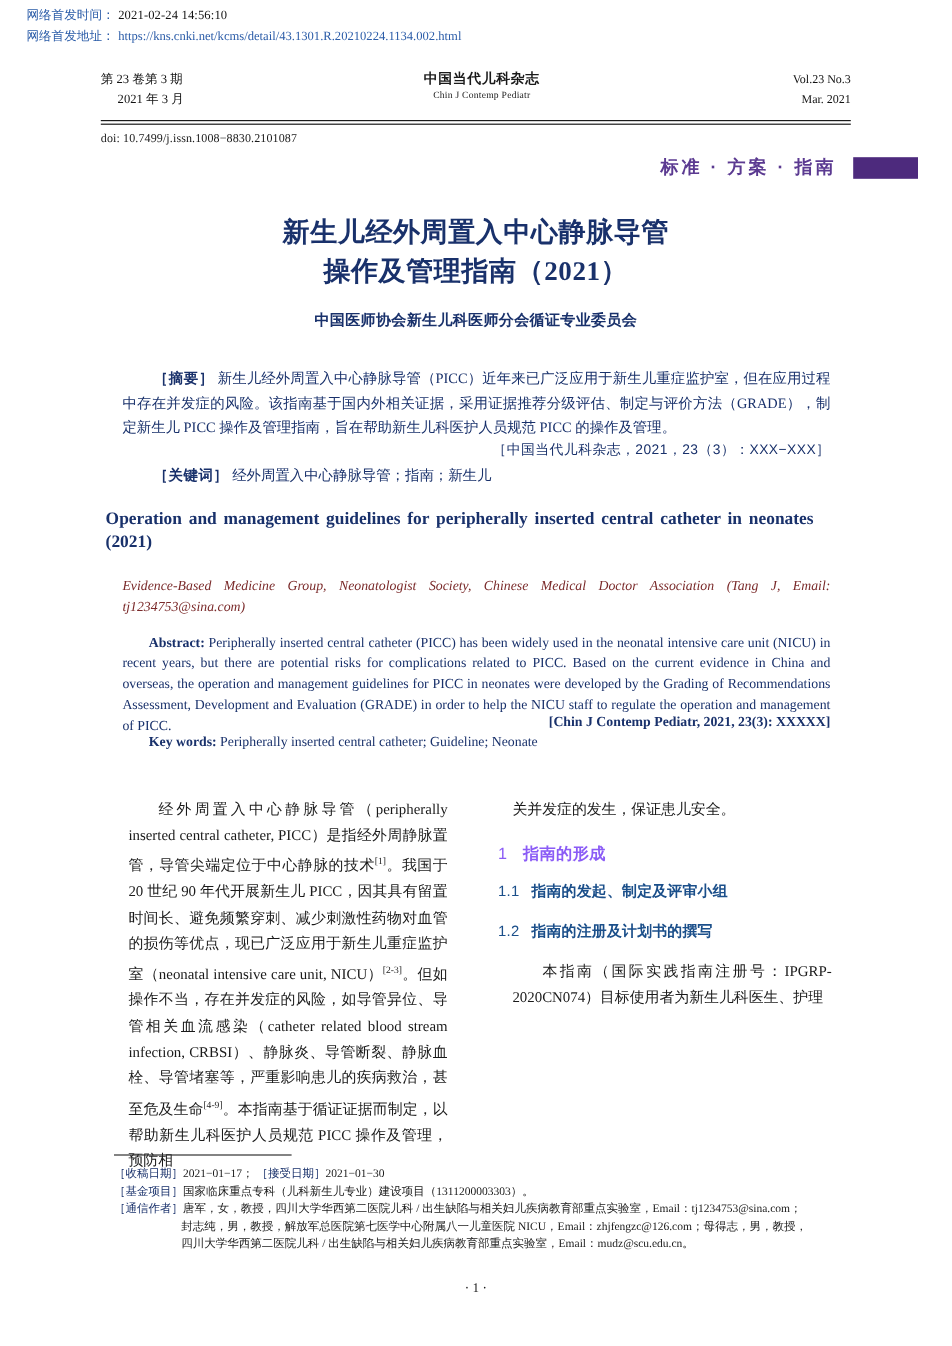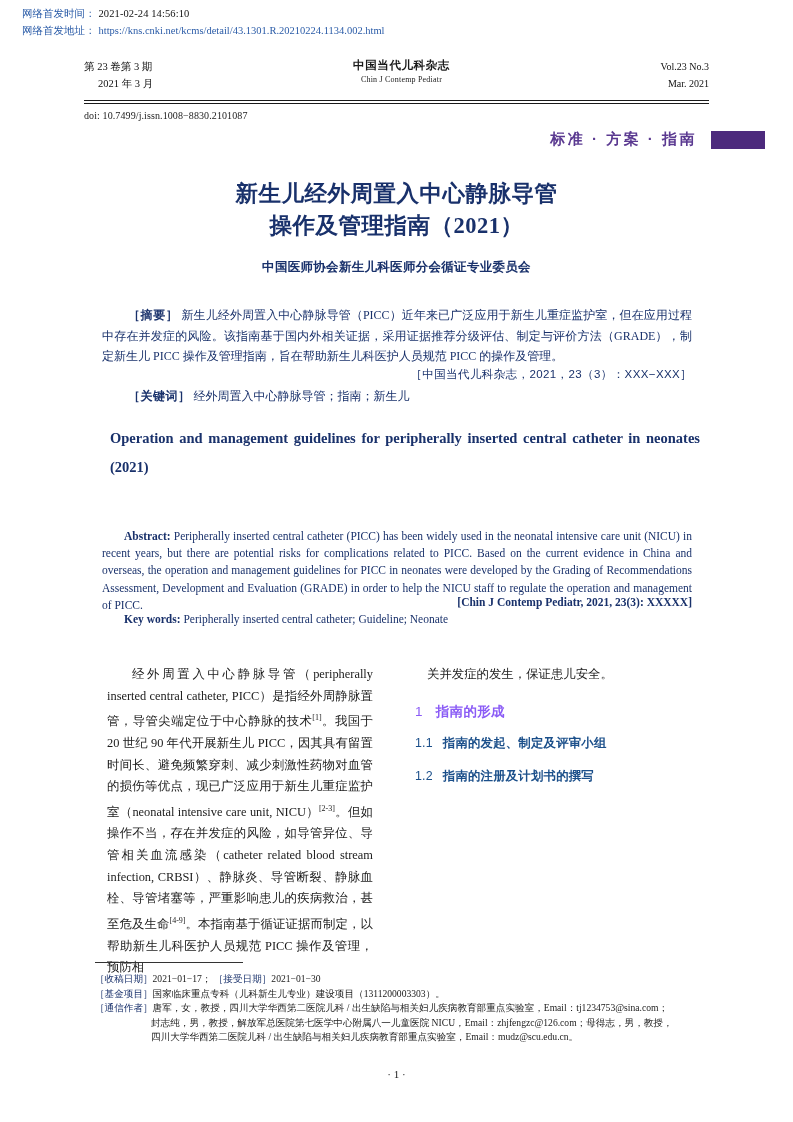--- a/index.html
+++ b/index.html
@@ -138,25 +138,25 @@
     left: 102px; top: 388px; width: 590px;
     color: #19316b;
     font-size: 12px;
     text-indent: 26px;
   }
   .kw-zh .tag { font-weight: bold; letter-spacing: .5px; }
 
   
   .title-en {
     position: absolute;
-    left: 110px; top: 424px; width: 590px;
+    left: 88px; top: 424px; width: 590px;
     color: #19316b;
     font-size: 14.5px;
     font-weight: bold;
-    line-height: 29px;
+    line-height: 19px;
     text-align: justify;
   }
   .aff-en {
     position: absolute;
     left: 102px; top: 481px; width: 590px;
     color: #7a2a2a;
     font-size: 11.5px;
     font-style: italic;
     line-height: 17px;
     text-align: justify;
@@ -295,20 +295,21 @@
     <span class="tag">［摘要］</span>
     <span>新生儿经外周置入中心静脉导管（PICC）近年来已广泛应用于新生儿重症监护室，但在应用过程中存在并发症的风险。该指南基于国内外相关证据，采用证据推荐分级评估、制定与评价方法（GRADE），制定新生儿 PICC 操作及管理指南，旨在帮助新生儿科医护人员规范 PICC 的操作及管理。</span>
   </div>
   <div class="cite-zh">［中国当代儿科杂志，2021，23（3）：XXX−XXX］</div>
   <div class="kw-zh">
     <span class="tag">［关键词］</span>
     <span>经外周置入中心静脉导管；指南；新生儿</span>
   </div>
 
   <div class="title-en">Operation and management guidelines for peripherally inserted central catheter in neonates (2021)</div>
+  <div class="aff-en">Evidence-Based Medicine Group, Neonatologist Society, Chinese Medical Doctor Association (Tang J, Email: tj1234753@sina.com)</div>
   <div class="abs-en">
     <b>Abstract:</b>
     <span>Peripherally inserted central catheter (PICC) has been widely used in the neonatal intensive care unit (NICU) in recent years, but there are potential risks for complications related to PICC. Based on the current evidence in China and overseas, the operation and management guidelines for PICC in neonates were developed by the Grading of Recommendations Assessment, Development and Evaluation (GRADE) in order to help the NICU staff to regulate the operation and management of PICC.</span>
   </div>
   <div class="cite-en">[Chin J Contemp Pediatr, 2021, 23(3): XXXXX]</div>
   <div class="kw-en">
     <b>Key words:</b>
     <span>Peripherally inserted central catheter; Guideline; Neonate</span>
   </div>
 
@@ -323,20 +324,21 @@
       <span class="num">1</span><span>指南的形成</span>
     </h2>
 
     <h3 class="sub">
       <span class="num">1.1</span><span>指南的发起、制定及评审小组</span>
     </h3>
 
     <h3 class="sub">
       <span class="num">1.2</span><span>指南的注册及计划书的撰写</span>
     </h3>
+    <p>本指南（国际实践指南注册号：IPGRP-2020CN074）目标使用者为新生儿科医生、护理</p>
   </div>
 
   <div class="fn-rule"></div>
   <div class="footnotes">
     <div class="fn">
       <span class="lab">［收稿日期］</span><span>2021−01−17；</span>
       <span class="lab">［接受日期］</span><span>2021−01−30</span>
     </div>
     <div class="fn">
       <span class="lab">［基金项目］</span><span>国家临床重点专科（儿科新生儿专业）建设项目（1311200003303）。</span>

